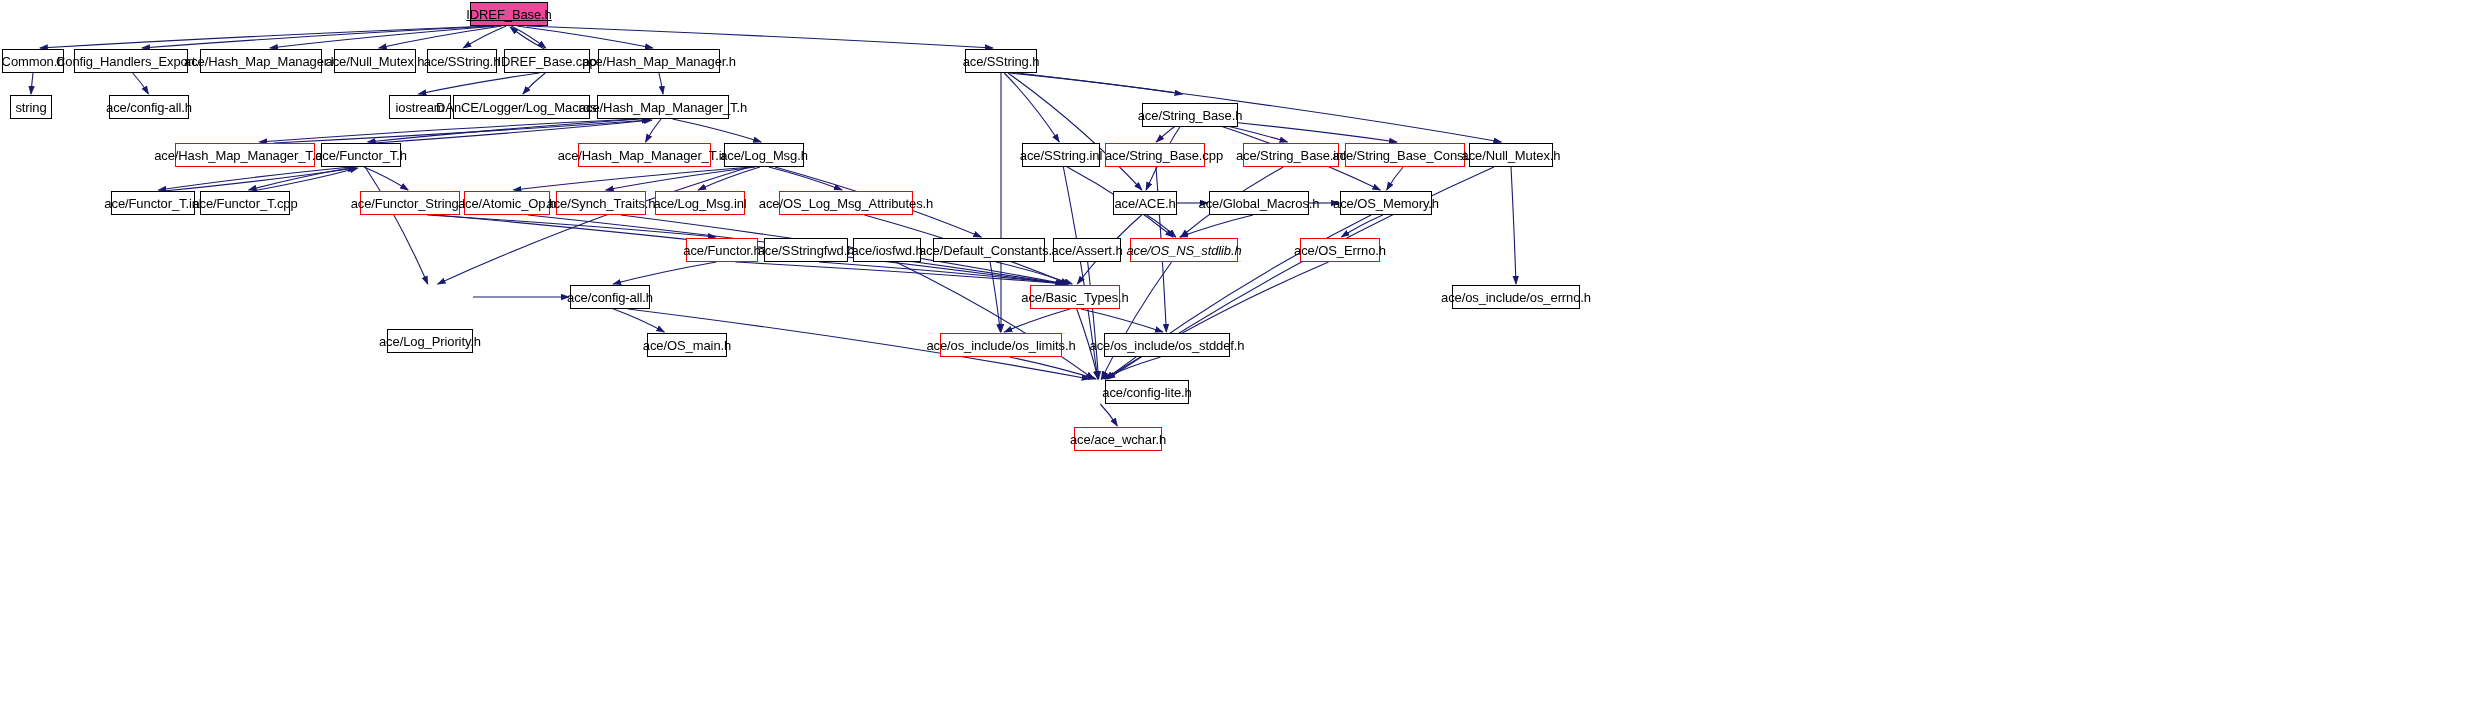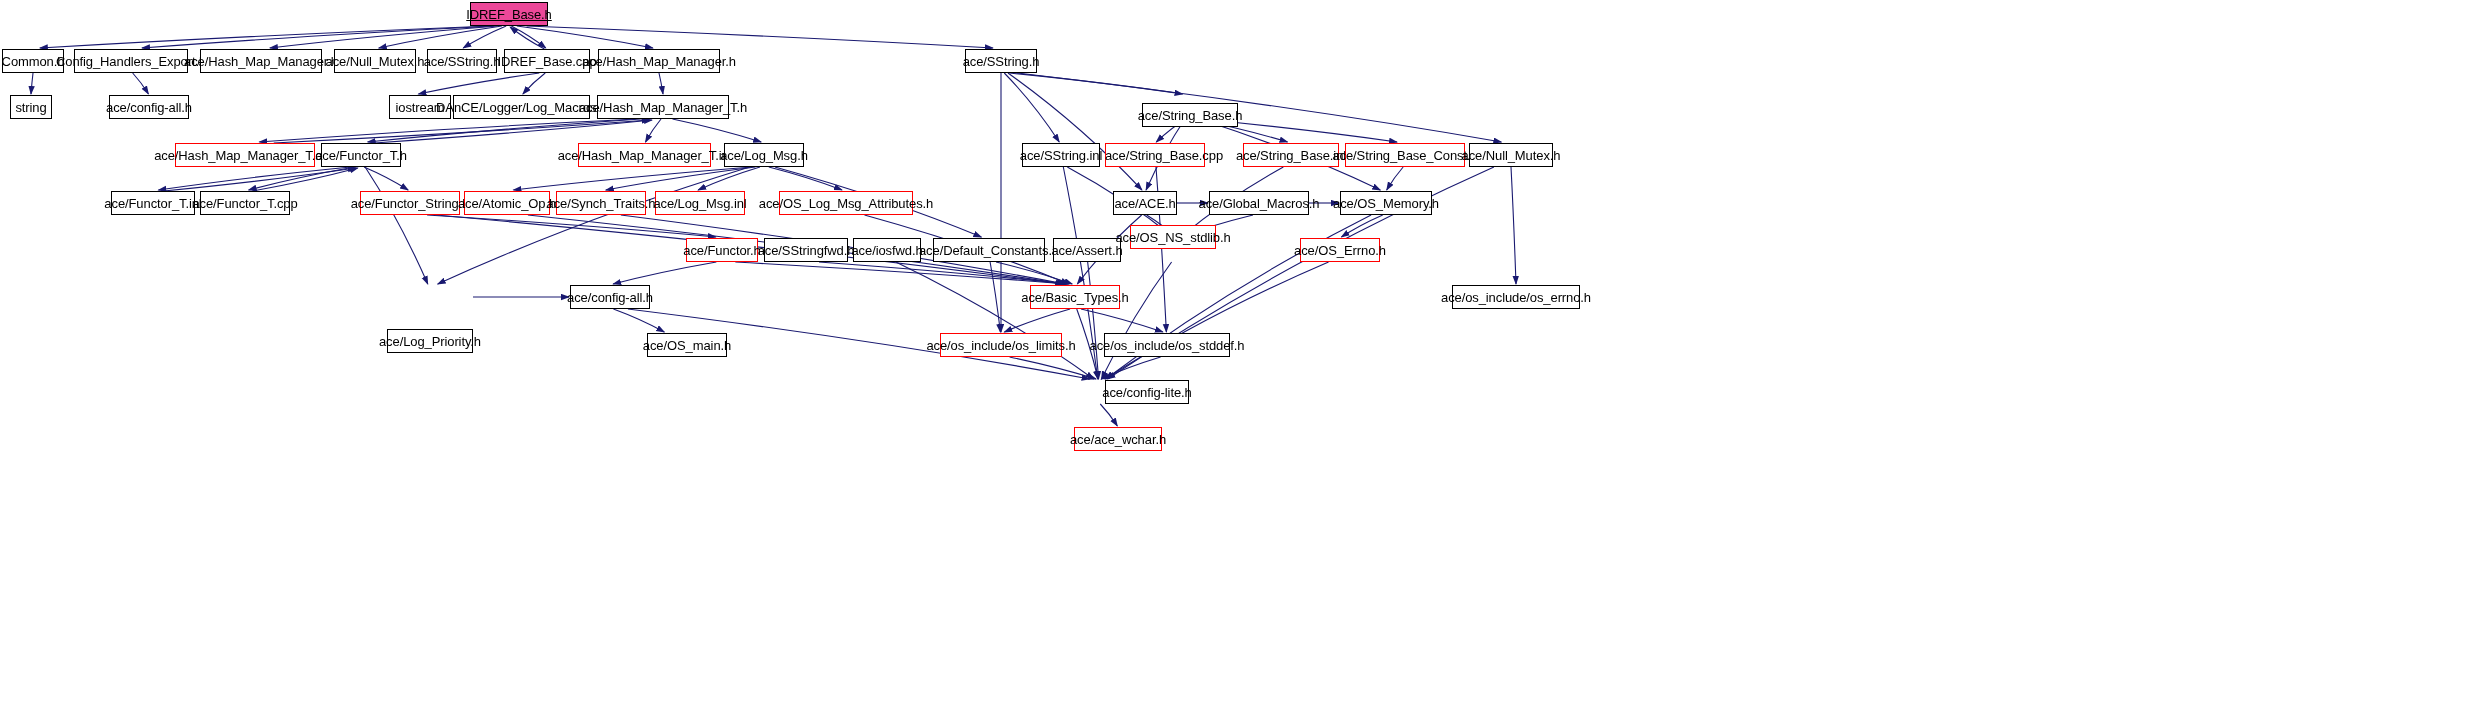--- a/index.html
+++ b/index.html
@@ -155,21 +155,21 @@
       <div class="node red" style="left: 655px; top: 191px; width: 90px; text-align: center;">ace/Log_Msg.inl</div>
       <div class="node red" style="left: 779px; top: 191px; width: 134px;">ace/OS_Log_Msg_Attributes.h</div>
       <div class="node thick" style="left: 1113px; top: 191px; width: 64px;">ace/ACE.h</div>
       <div class="node thick" style="left: 1209px; top: 191px; width: 100px;">ace/Global_Macros.h</div>
       <div class="node thick" style="left: 1340px; top: 191px; width: 92px;">ace/OS_Memory.h</div>
       <div class="node red" style="left: 686px; top: 238px; width: 72px;">ace/Functor.h</div>
       <div class="node thick" style="left: 764px; top: 238px; width: 84px;">ace/SStringfwd.h</div>
       <div class="node thick" style="left: 853px; top: 238px; width: 68px;">ace/iosfwd.h</div>
       <div class="node thick" style="left: 933px; top: 238px; width: 112px;">ace/Default_Constants.h</div>
       <div class="node thick" style="left: 1053px; top: 238px; width: 68px;">ace/Assert.h</div>
-      <div class="node red" style="left: 1130px; top: 225px; width: 86px;">ace/OS_NS_stdlib.h</div>
+      <div class="node red" style="left: 1130px; top: 238px; width: 108px; font-style: italic;">ace/OS_NS_stdlib.h</div>
       <div class="node red" style="left: 1300px; top: 238px; width: 80px;">ace/OS_Errno.h</div>
       <div class="node thick" style="left: 387px; top: 285px; width: 86px; margin-top: 44px;">ace/Log_Priority.h</div>
       <div class="node thick" style="left: 570px; top: 285px; width: 80px;">ace/config-all.h</div>
       <div class="node red" style="left: 1030px; top: 285px; width: 90px;">ace/Basic_Types.h</div>
       <div class="node thick" style="left: 1452px; top: 285px; width: 128px;">ace/os_include/os_errno.h</div>
       <div class="node thick" style="left: 626px; top: 333px; width: 80px; margin-left: 21px;">ace/OS_main.h</div>
       <div class="node red" style="left: 940px; top: 333px; width: 122px;">ace/os_include/os_limits.h</div>
       <div class="node thick" style="left: 1104px; top: 333px; width: 126px;">ace/os_include/os_stddef.h</div>
       <div class="node thick" style="left: 1057px; top: 380px; width: 84px; margin-left: 48px;">ace/config-lite.h</div>
       <div class="node red" style="left: 1074px; top: 427px; width: 88px;">ace/ace_wchar.h</div>

